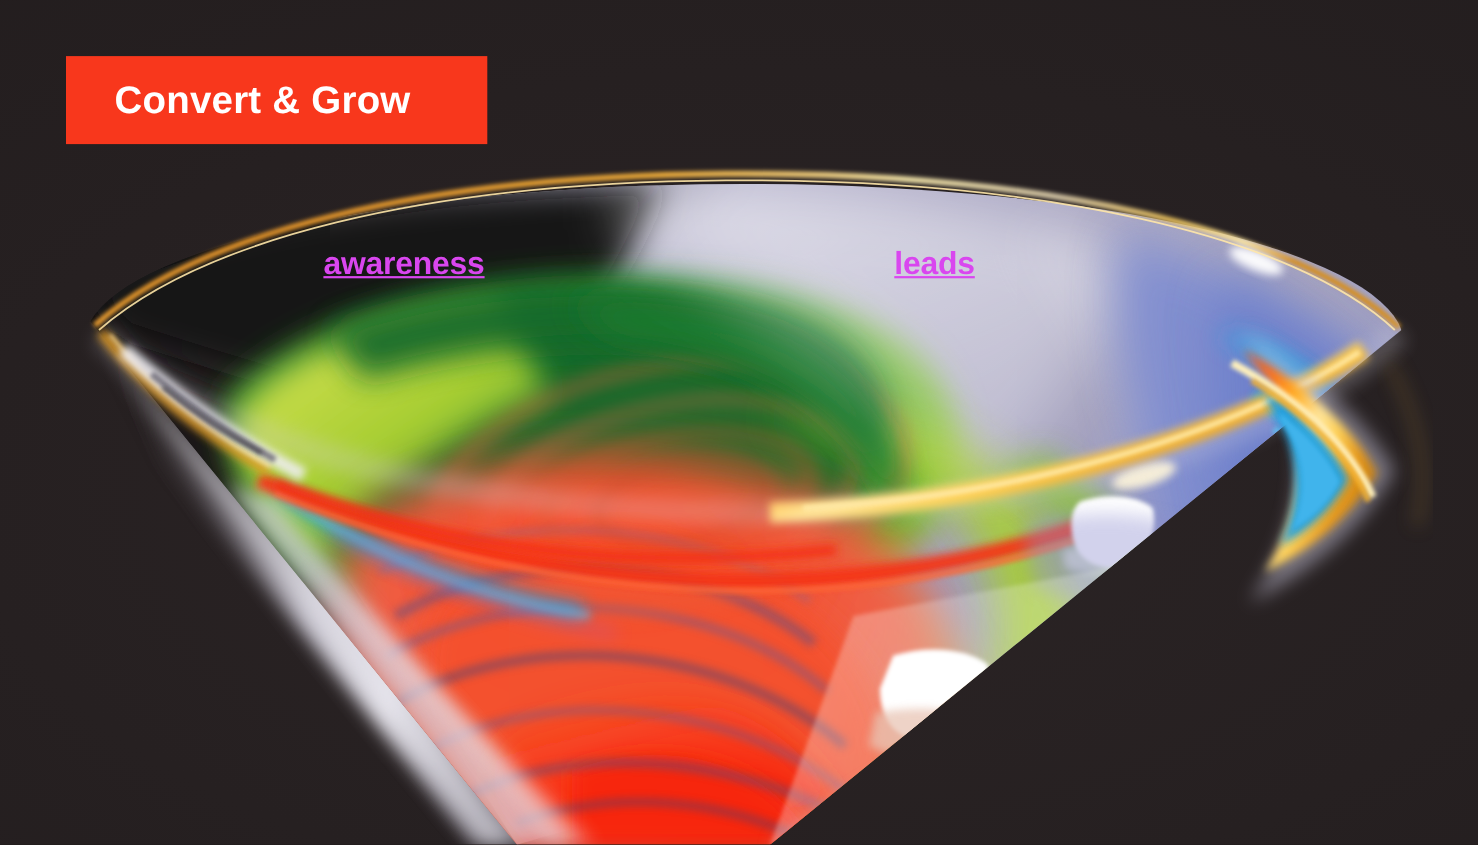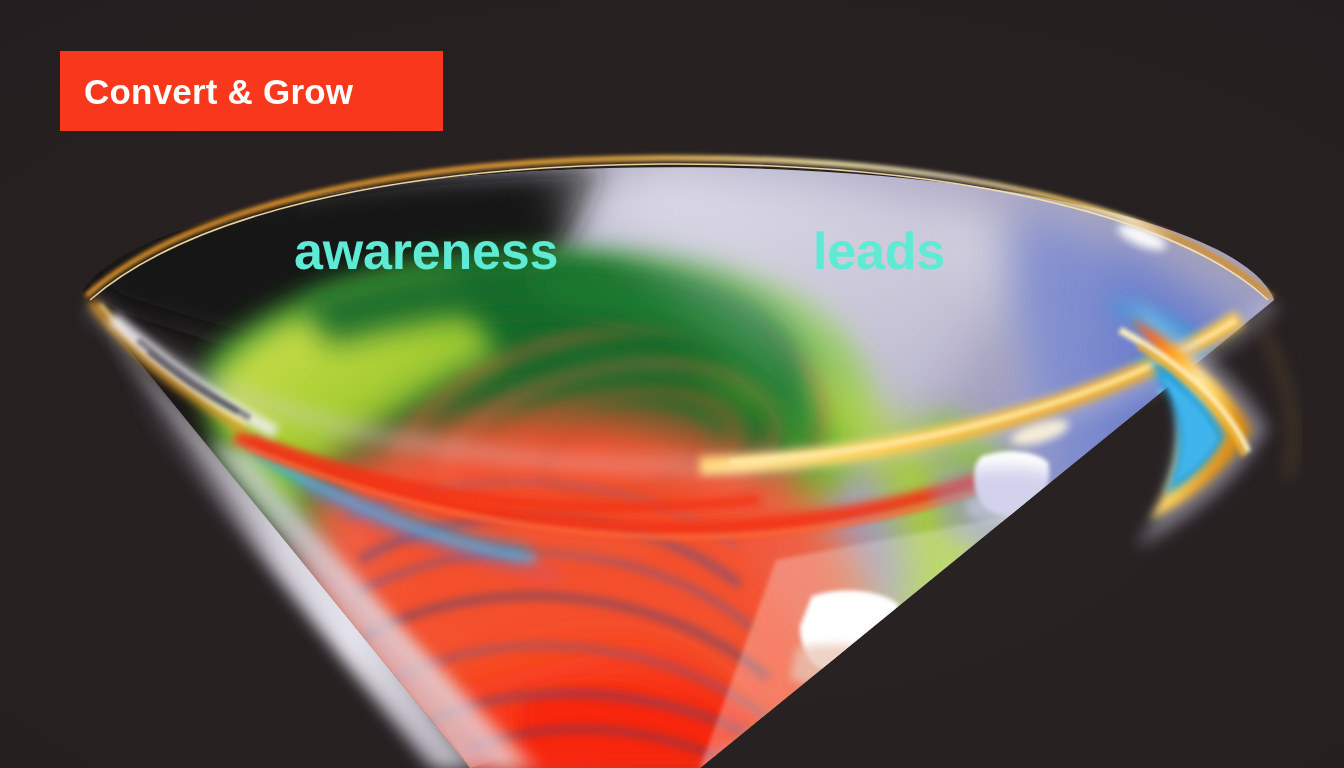--- a/index.html
+++ b/index.html
@@ -33,48 +33,49 @@
     position: absolute;
     left: 0;
     top: 0;
     width: 1344px;
     height: 768px;
   }
 
   
   .label {
     position: absolute;
-    color: #5eead4;
+    color: #d946ef;
     font-weight: 700;
-    font-size: 52px;
+    font-size: 29px;
     letter-spacing: -0.2px;
     line-height: 1;
     white-space: nowrap;
     text-rendering: geometricPrecision;
+    text-decoration: underline;
   }
   #label-awareness { left: 294px; top: 226px; }
   #label-leads     { left: 813px; top: 226px; }
 
   
   #banner {
     position: absolute;
     left: 60px;
     top: 51px;
     width: 383px;
     height: 80px;
     background: #F8371C;
     display: flex;
     align-items: center;
   }
   #banner-title {
     color: #FFFFFF;
     font-size: 35px;
     font-weight: 700;
     letter-spacing: 0.2px;
-    margin-left: 24px;
+    margin-left: 44px;
     line-height: 1;
     white-space: nowrap;
   }
 </style>
 </head>
 <body>
 
 <div id="stage">
 
   <div class="bg-base"></div>

